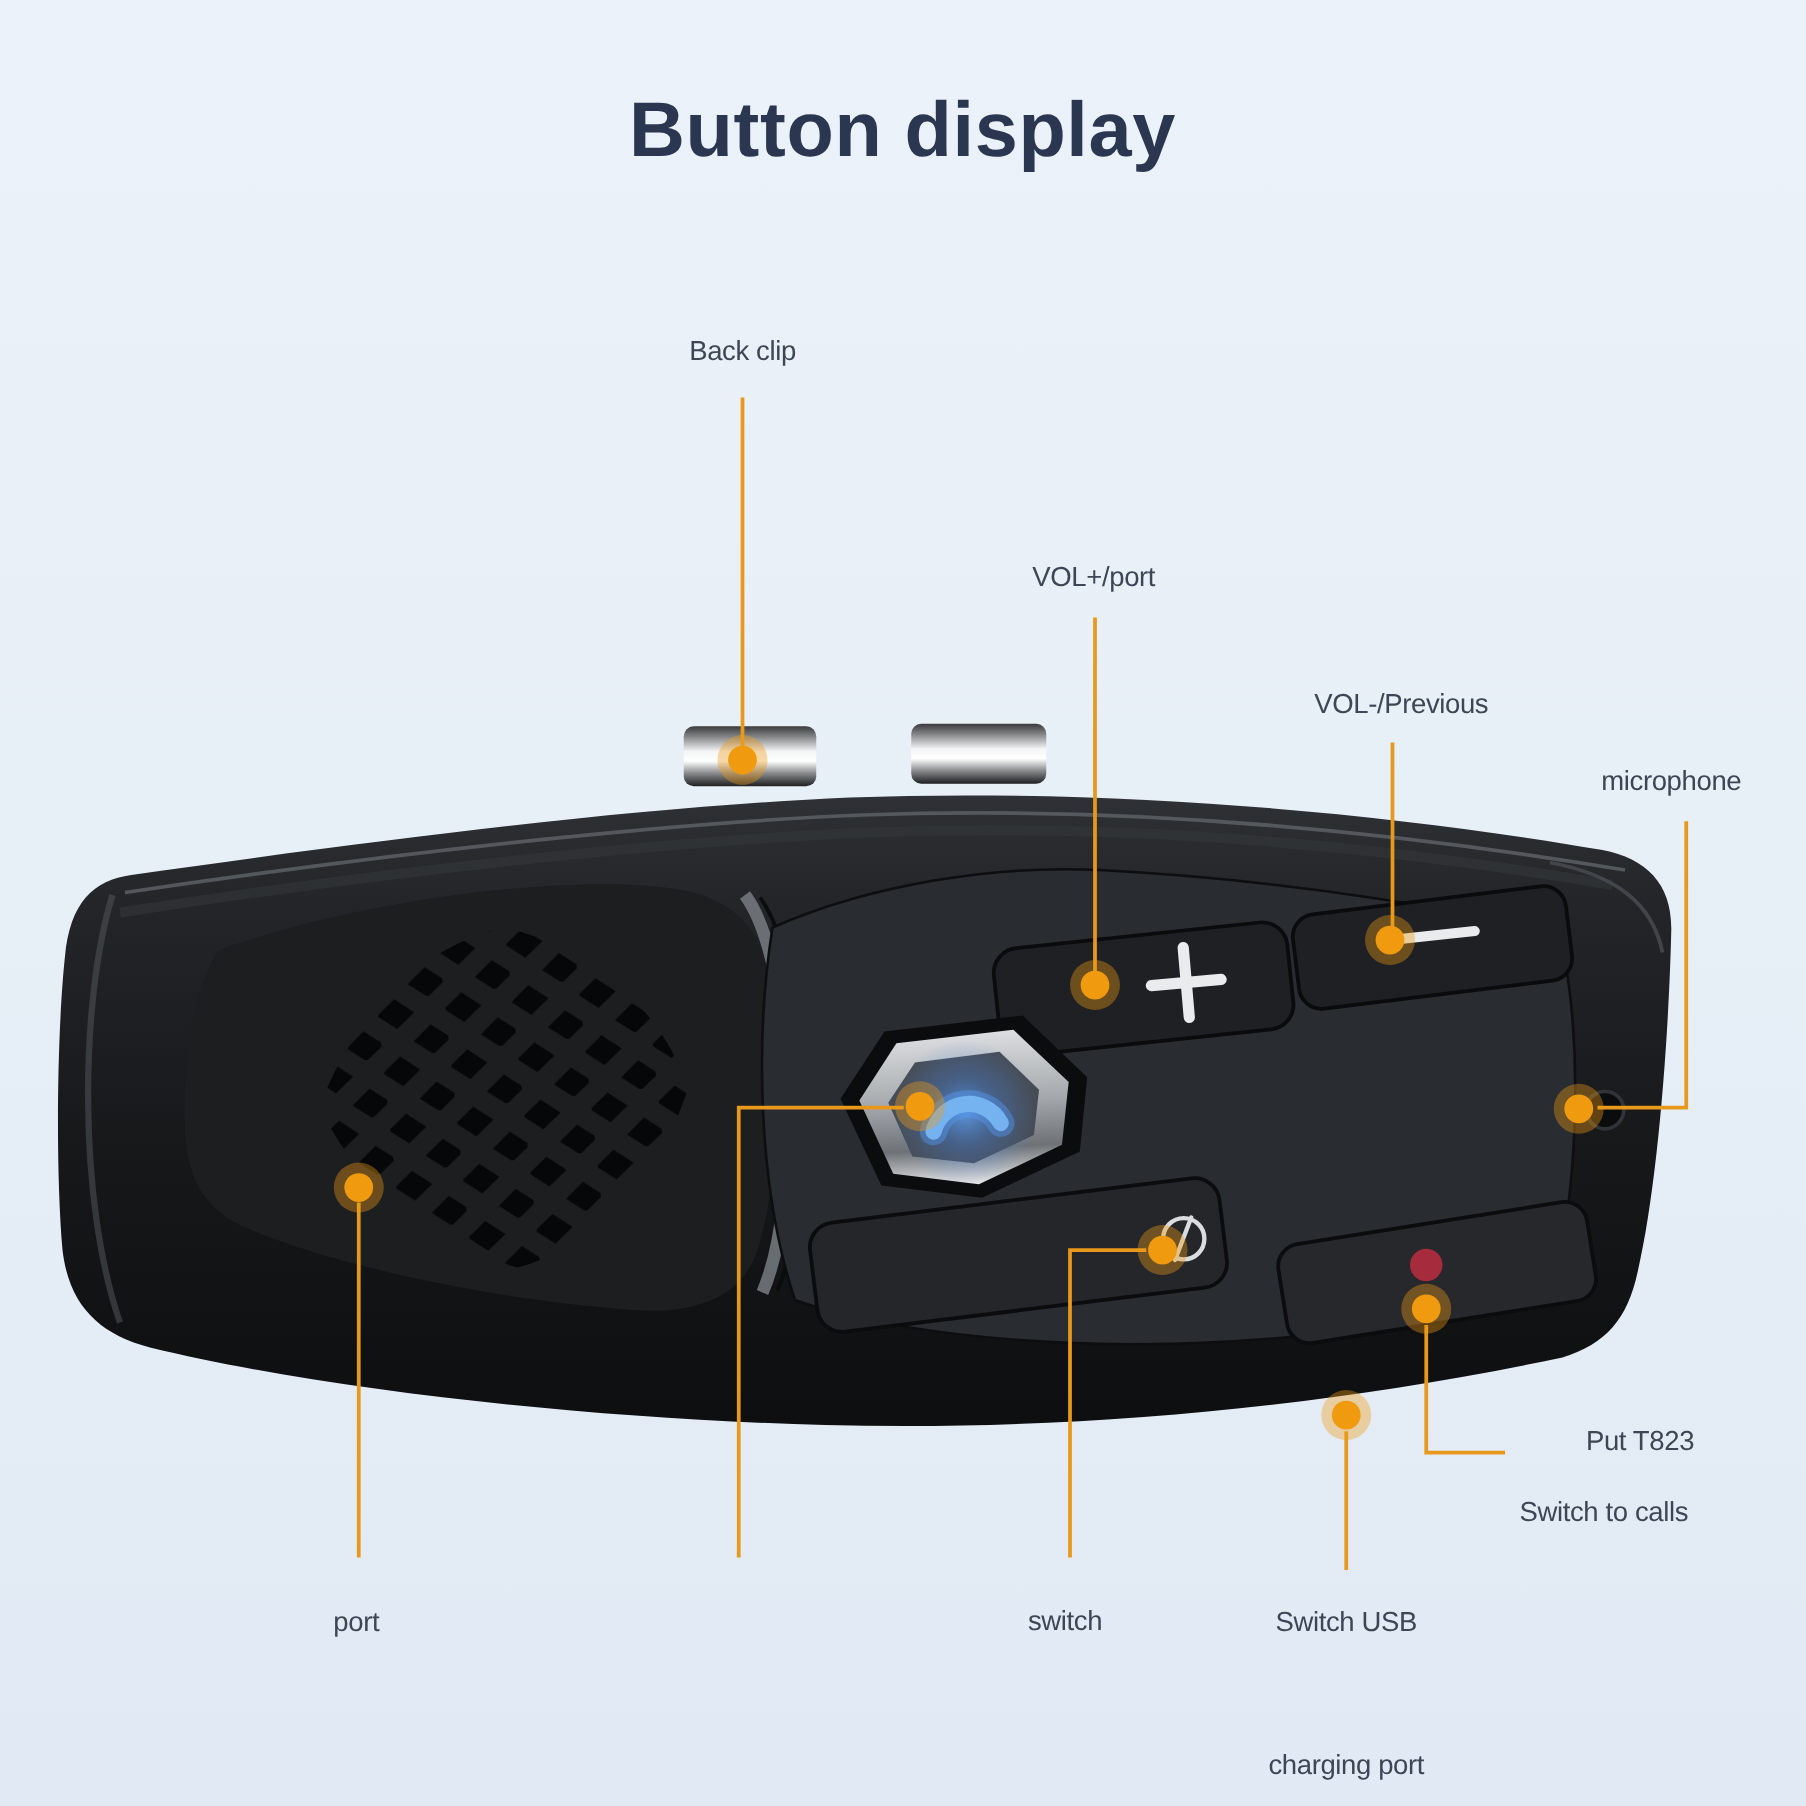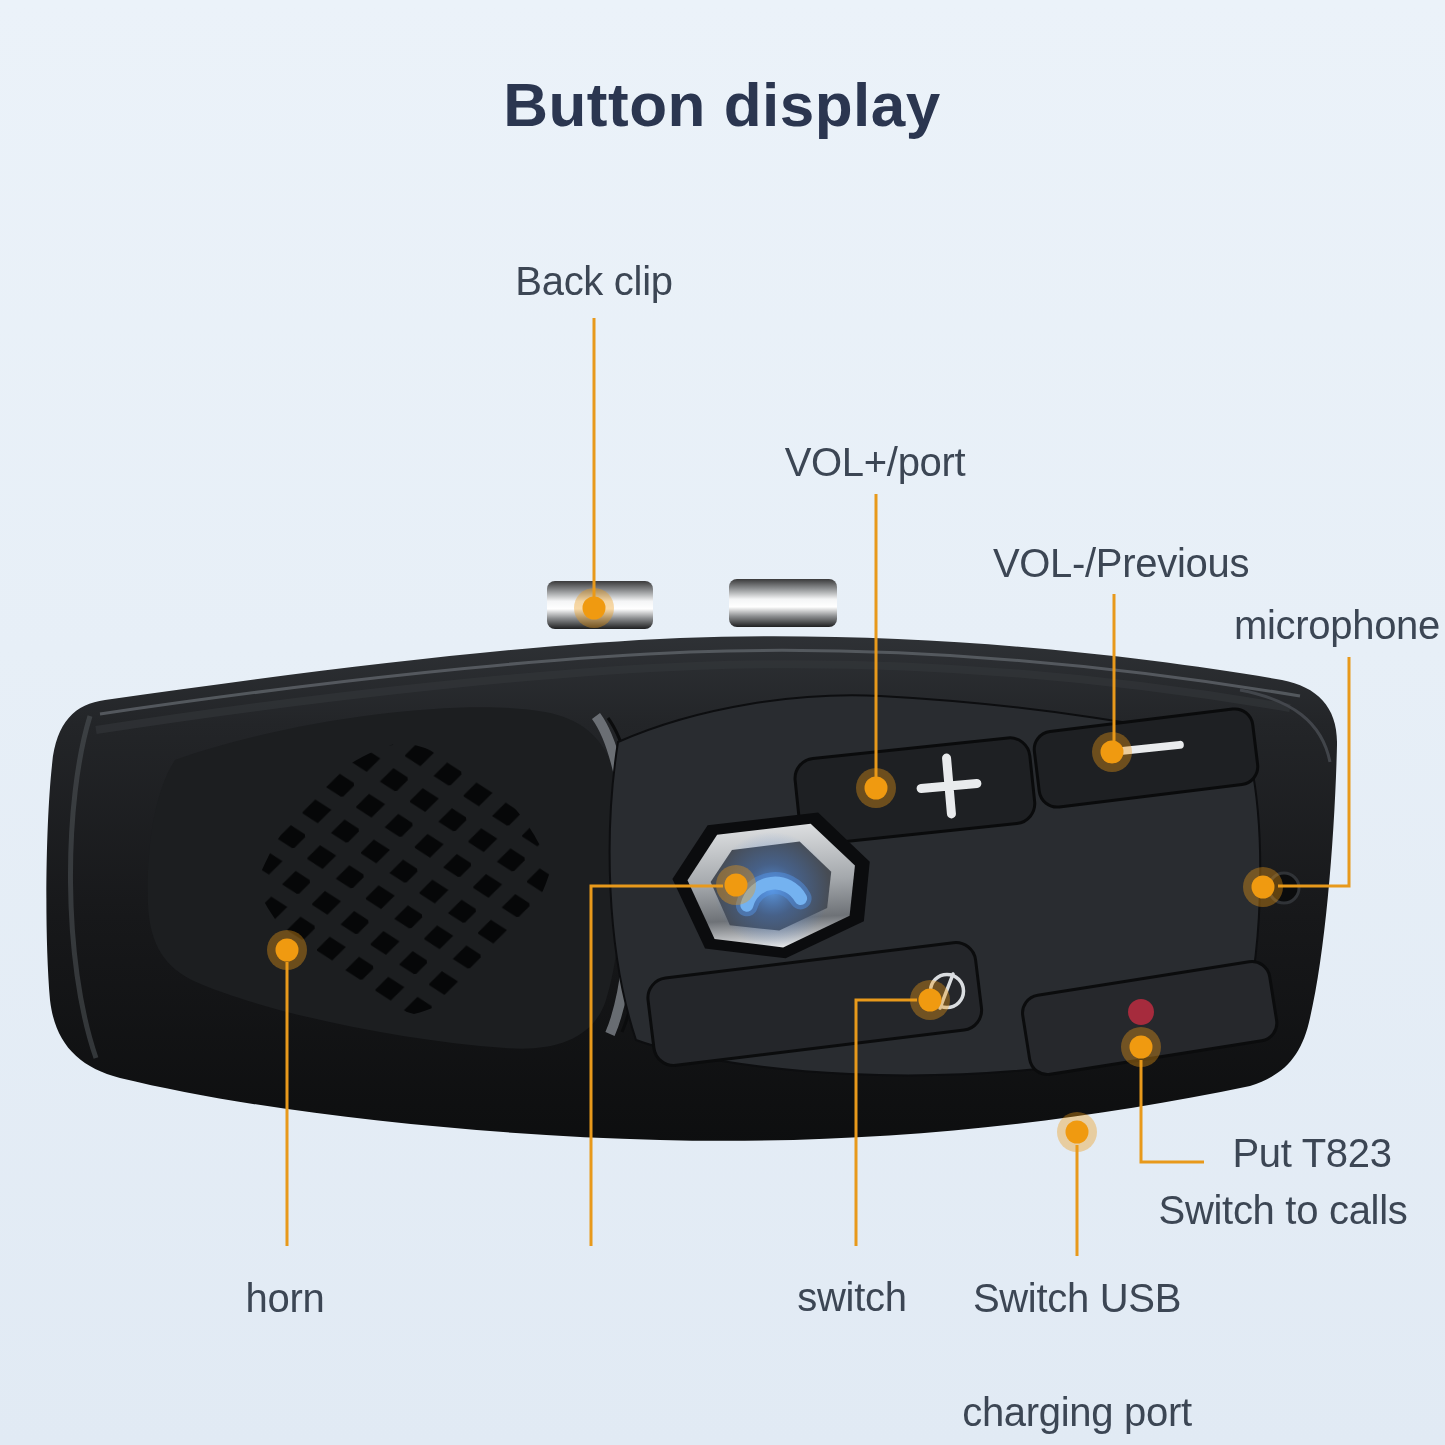--- a/index.html
+++ b/index.html
@@ -8,21 +8,21 @@
     width:1445px;height:1445px;
     background:linear-gradient(180deg,#EBF2F9 0%,#E7EFF7 45%,#E1EAF4 100%);
     overflow:hidden;
     font-family:"Liberation Sans", sans-serif;
   }
   .stage svg{position:absolute;left:0;top:0;}
   .lbl{
     position:absolute;
     transform:translate(-50%,-50%);
     white-space:nowrap;
-    font-size:40px;
+    font-size:22px;
     letter-spacing:-0.3px;
     color:#3C4654;
     z-index:5;
   }
   .title{
     position:absolute;
     transform:translate(-50%,-50%);
     white-space:nowrap;
     font-size:62px;
     font-weight:700;
@@ -204,18 +204,18 @@
   </svg>
 
   <div class="title" style="left:722px;top:104px;">Button display</div>
 
   <div class="lbl" style="left:594px;top:281px;">Back clip</div>
   <div class="lbl" style="left:875px;top:462px;">VOL+/port</div>
   <div class="lbl" style="left:1121px;top:563px;">VOL-/Previous</div>
   <div class="lbl" style="left:1337px;top:625px;">microphone</div>
   <div class="lbl" style="left:1284px;top:1153px;margin-left:28px;">Put T823</div>
   <div class="lbl" style="left:1283px;top:1210px;">Switch to calls</div>
-  <div class="lbl" style="left:285px;top:1298px;">horn</div>
+  <div class="lbl" style="left:285px;top:1298px;">port</div>
   <div class="lbl" style="left:852px;top:1297px;">switch</div>
   <div class="lbl" style="left:1077px;top:1298px;">Switch USB</div>
   <div class="lbl" style="left:1077px;top:1412px;">charging port</div>
 
 </div>
 
 </body></html>

